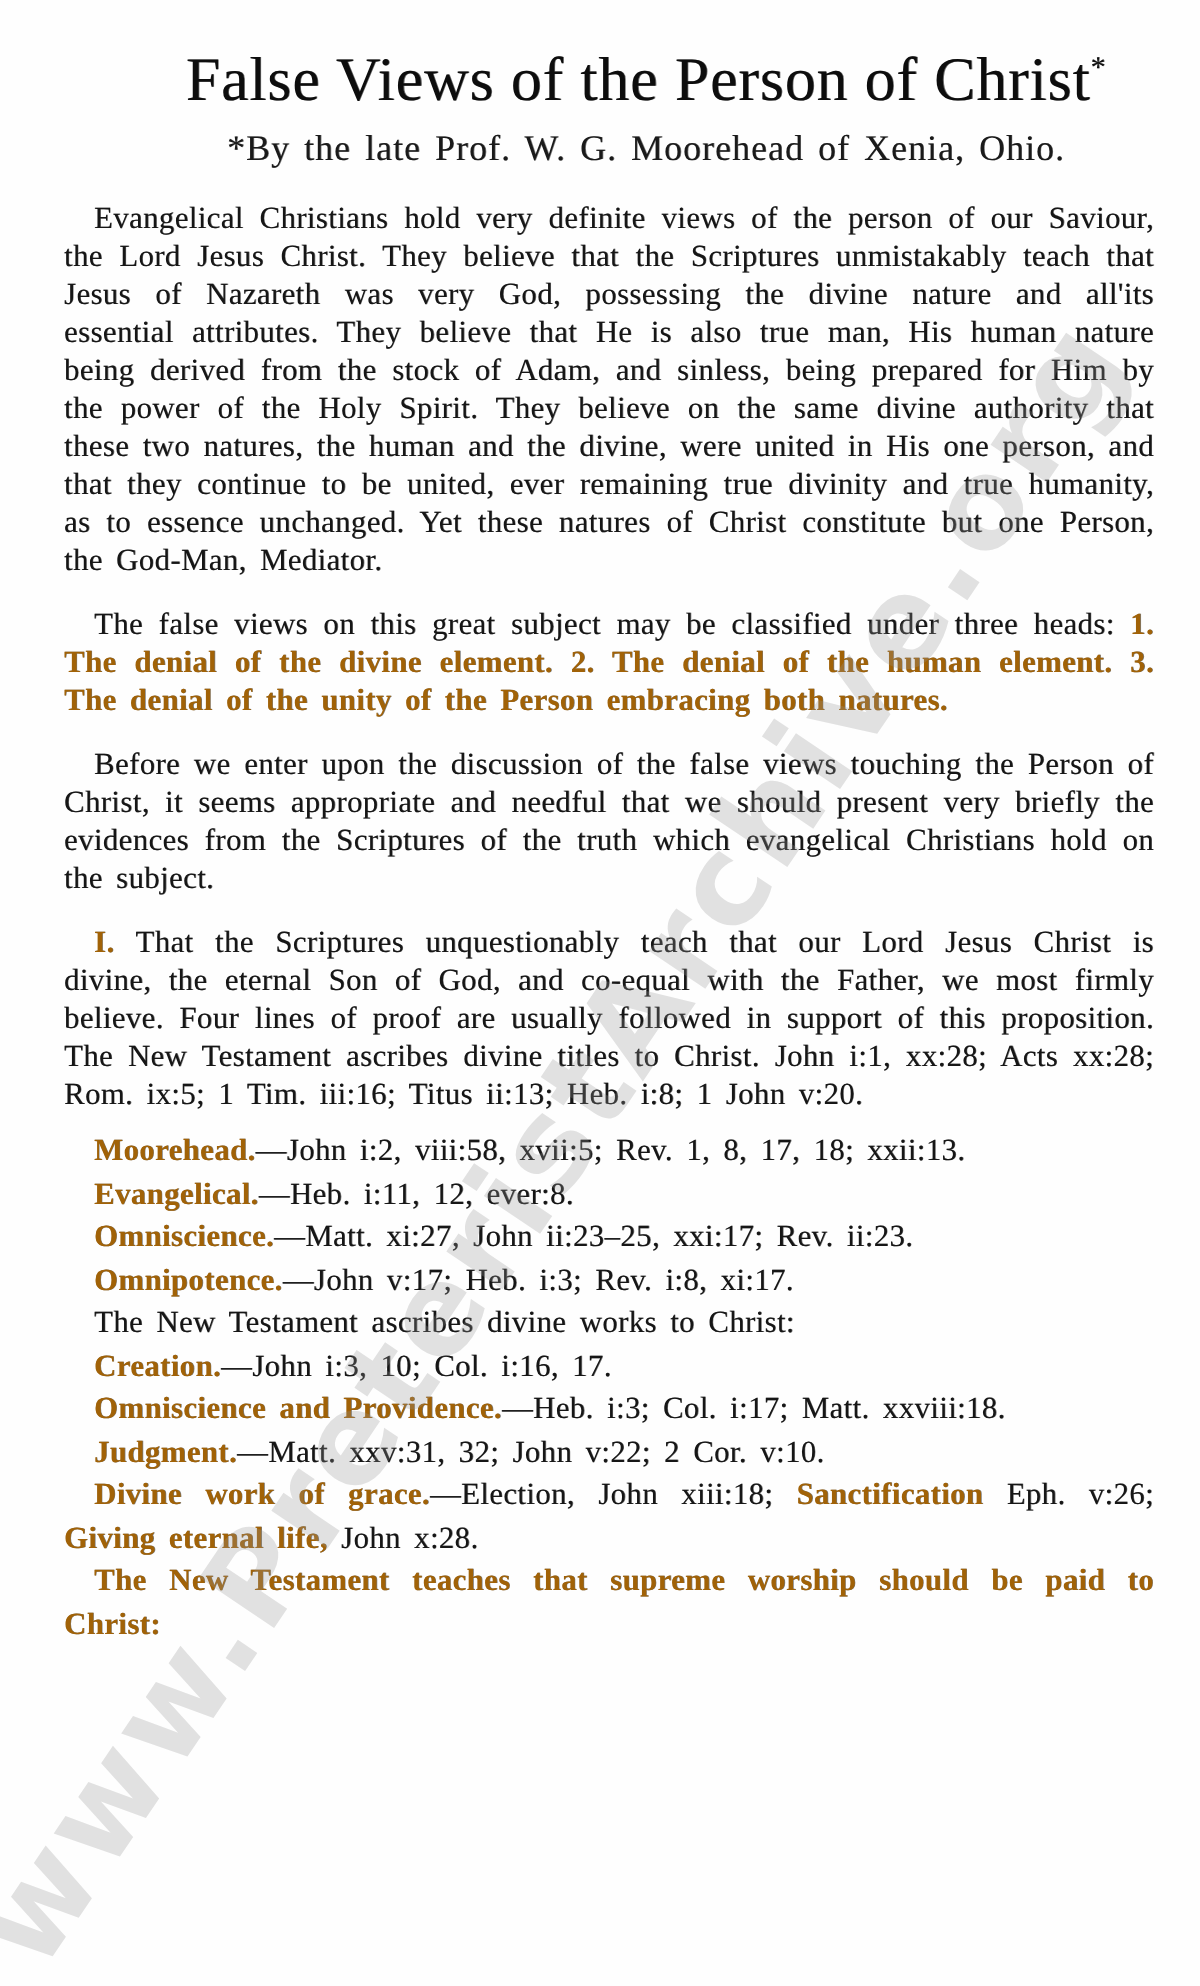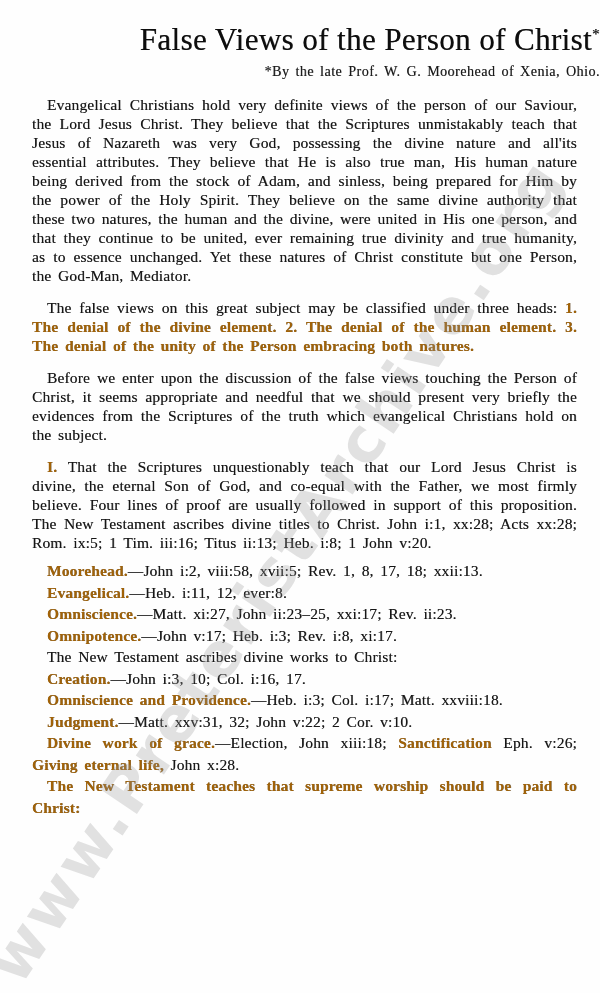--- a/index.html
+++ b/index.html
@@ -5,38 +5,38 @@
   html,body{margin:0;padding:0;}
   body{background:#ffffff;}
   .page{
     position:relative;
     width:600px;height:993px;
     background:#fefefe;
     overflow:hidden;
     font-family:"Liberation Serif","DejaVu Serif",serif;
     color:#161616;
   }
-  .title-block{text-align:right;margin-left:46px;}
+  .title-block{text-align:center;margin-left:46px;}
   .article-title{
     margin:0;
     padding-top:22px;
     font-size:31px;
     font-weight:normal;
     letter-spacing:0.4px;
     color:#0d0d0d;
     text-shadow:0.4px 0 0 rgba(10,10,10,0.6);
   }
   .title-ast{
     font-size:15px;
     vertical-align:super;
     line-height:0;
   }
   .byline{
     margin-top:6px;
-    font-size:14px;
+    font-size:18px;
     letter-spacing:0.5px;
     word-spacing:2px;
     color:#1a1a1a;
     text-shadow:0.3px 0 0 rgba(10,10,10,0.5);
   }
   .content{
     margin-top:15px;
     padding:0 23px 0 32px;
     font-size:15.4px;
     text-align:justify;

